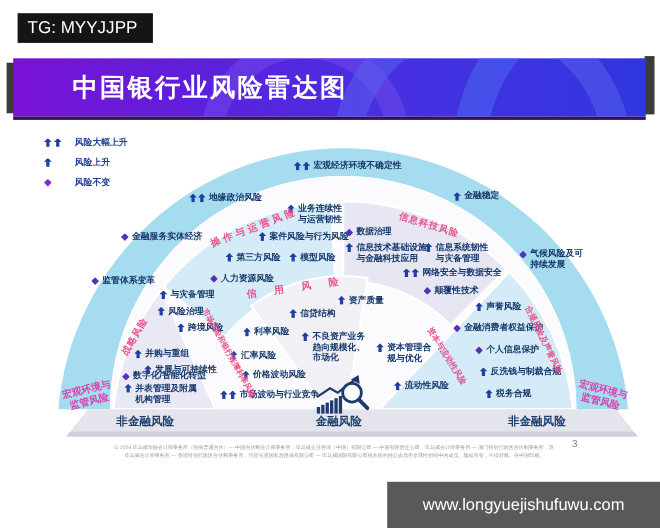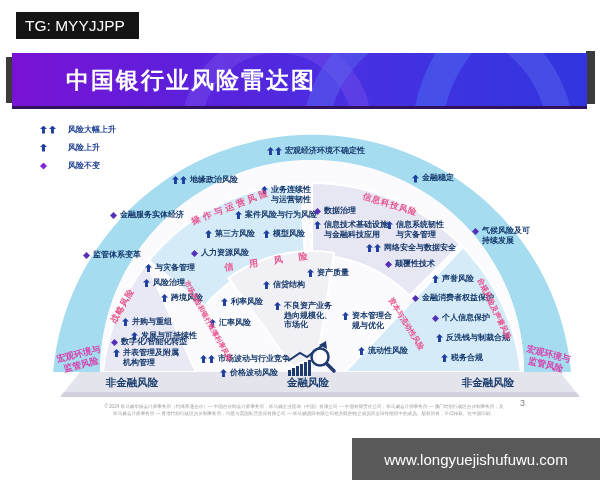--- a/index.html
+++ b/index.html
@@ -356,21 +356,21 @@
         </div>
       </div>
       <div class="item" style="left: 209px; top: 318px;">
         <span class="mks">
           <i class="mk up"></i>
         </span>
         <div>
           <div>汇率风险</div>
         </div>
       </div>
-      <div class="item" style="left: 220px; top: 336px; margin-top: 32px;">
+      <div class="item" style="left: 220px; top: 336px;">
         <span class="mks">
           <i class="mk up"></i>
         </span>
         <div>
           <div>价格波动风险</div>
         </div>
       </div>
       <div class="item" style="left: 200px; top: 354px;">
         <span class="mks">
           <i class="mk up"></i>

